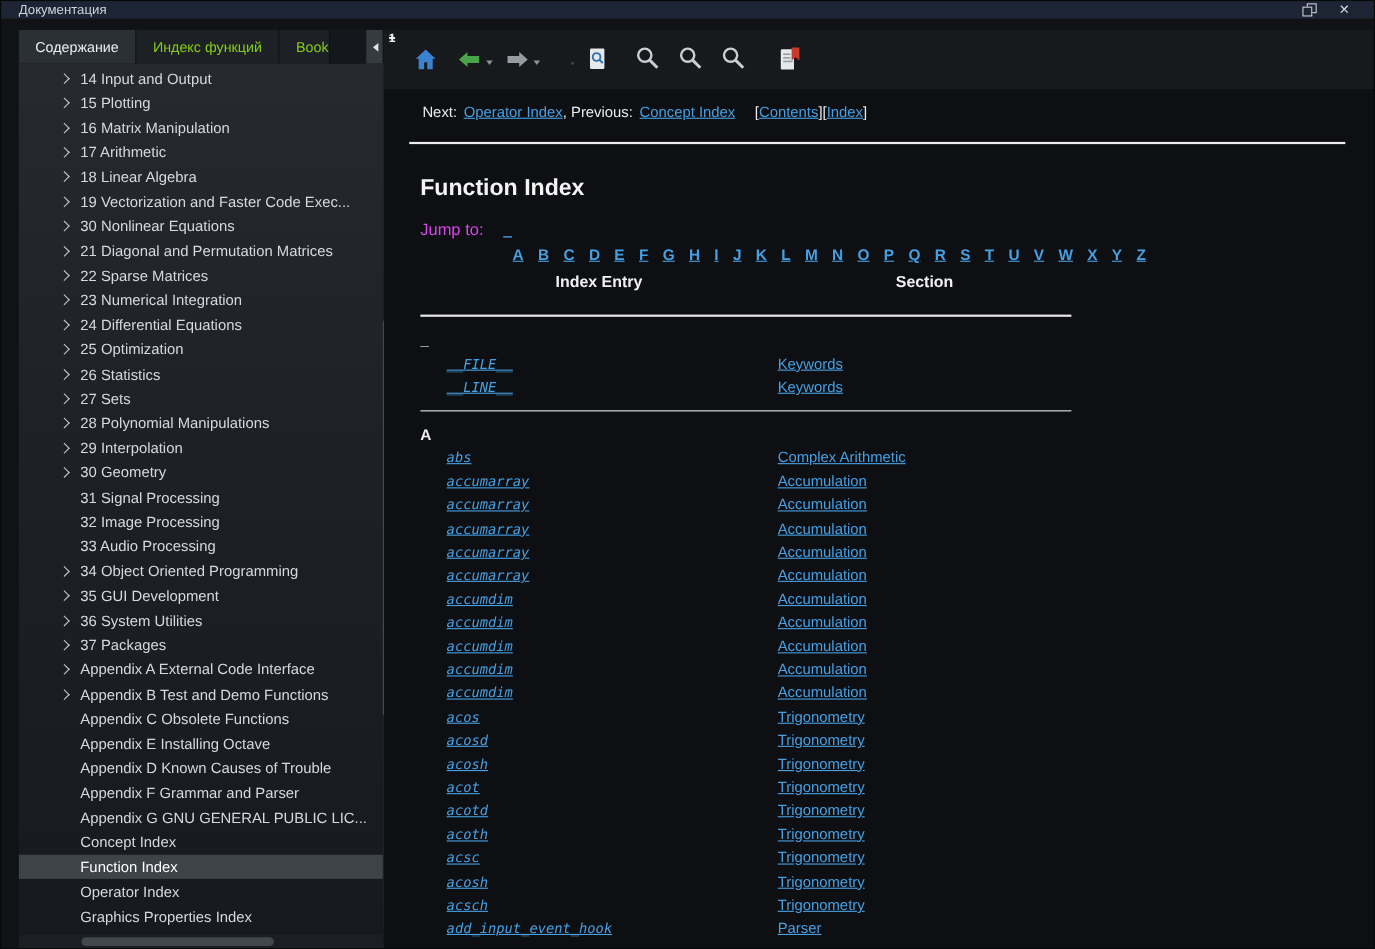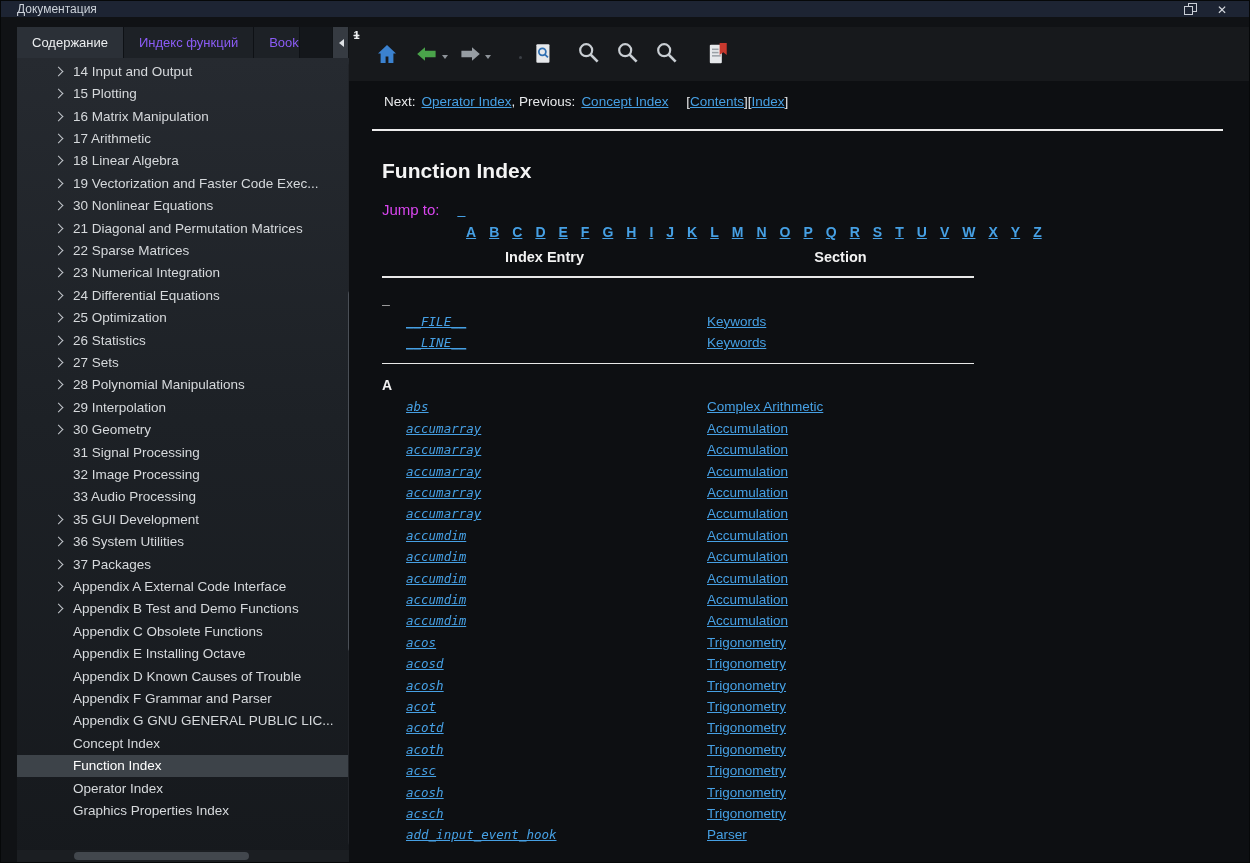--- a/index.html
+++ b/index.html
@@ -14,21 +14,21 @@
   .restore-btn{width:13px;height:12px;position:relative;cursor:default;}
   .restore-ic{position:absolute;inset:0;}
   .restore-ic::before{content:"";position:absolute;right:0;top:0;width:7px;height:7px;border:1px solid #c9ced6;}
   .restore-ic::after{content:"";position:absolute;left:0;bottom:0;width:7px;height:7px;border:1px solid #c9ced6;background:var(--titlebar-navy,#1d2433);}
   .close-btn{width:14px;height:14px;display:flex;align-items:center;justify-content:center;}
   .close-x::before{content:"\2715";font-size:12px;color:#d4d8de;}
 
   
   .leftcol{position:absolute;left:16px;top:26px;width:348px;bottom:0;border-right:1px solid #0b0d10;box-sizing:border-box;}
   .tabbar{position:absolute;left:0;top:0;right:0;height:31px;background:#14171b;display:flex;align-items:stretch;overflow:hidden;}
-  .tab{display:flex;align-items:center;padding:0 15px;font-size:13px;color:#8b5cf6;background:#1d2126;
+  .tab{display:flex;align-items:center;padding:0 15px;font-size:13px;color:#84cc16;background:#1d2126;
        border-right:1px solid #0e1115;white-space:nowrap;}
   .tab.active{background:#2b3037;color:#eceef0;}
   .tab.truncated{max-width:50px;overflow:hidden;padding-right:0;}
   .tabscroll{margin-left:auto;display:flex;flex:none;}
   .scrollbtn{width:15px;display:flex;align-items:center;justify-content:center;background:#363b42;border-left:1px solid #111417;}
   .tri-left{width:0;height:0;border:4px solid transparent;border-right:5px solid #dfe2e6;margin-right:3px;}
   .tri-right{width:0;height:0;border:4px solid transparent;border-left:5px solid #dfe2e6;margin-left:3px;}
 
   .sidebar{position:absolute;left:0;top:31px;right:0;bottom:0;background:linear-gradient(180deg,#262a30 0%,#1d2126 45%,#16191d 100%);overflow:hidden;}
   .tree{position:absolute;left:0;top:2px;right:14px;}
@@ -61,21 +61,21 @@
 
   .page{position:absolute;left:33px;top:106px;right:0;bottom:0;overflow:hidden;}
   .page-title{margin:26px 0 0 0;font-size:21px;font-weight:bold;color:#f4f4f4;}
   .jumprow{margin-top:18px;display:flex;align-items:baseline;font-size:15px;}
   .jump-label{font-weight:normal;color:#d946ef;}
   .jump-underscore{margin-left:18px;font-weight:bold;color:var(--link-blue,#46a0e4);text-decoration:underline;font-size:14px;}
   .lettersrow{margin-top:5px;padding-left:84px;}
   .jump-letter{display:inline-block;margin-right:13px;font-size:14px;font-weight:bold;
                color:var(--link-blue,#46a0e4);text-decoration:underline;}
   .itable{width:592px;margin-top:8px;}
-  .thead{display:grid;grid-template-columns:325px 1fr;padding-bottom:11px;border-bottom:2px solid #e8e8e8;}
+  .thead{display:grid;grid-template-columns:325px 1fr;padding-bottom:21px;border-bottom:2px solid #e8e8e8;}
   .thead div{text-align:center;font-weight:bold;font-size:14.5px;color:#f2f2f2;}
   .group-label{margin-top:13px;margin-bottom:3px;font-weight:bold;font-size:14px;color:#f0f0f0;}
   .trow{display:grid;grid-template-columns:325px 1fr;height:21.4px;align-items:center;}
   .entry-cell{padding-left:24px;overflow:hidden;white-space:nowrap;}
   .entry-link{font-family:"DejaVu Sans Mono",monospace;font-style:italic;font-size:12.5px;
               color:var(--link-blue,#46a0e4);text-decoration:underline;}
   .section-link{font-size:13.5px;color:var(--link-blue,#46a0e4);text-decoration:underline;}
   .group-sep{width:592px;height:1px;background:#e8e8e8;margin:10px 0 0 0;}
   a{cursor:pointer;}
 </style>
@@ -189,20 +189,24 @@
           <div class="tree-item">
             <span class="chev-spacer"></span>
             <span class="tree-label">32 Image Processing</span>
           </div>
           <div class="tree-item">
             <span class="chev-spacer"></span>
             <span class="tree-label">33 Audio Processing</span>
           </div>
           <div class="tree-item">
             <span class="chev"></span>
+            <span class="tree-label">34 Object Oriented Programming</span>
+          </div>
+          <div class="tree-item">
+            <span class="chev"></span>
             <span class="tree-label">35 GUI Development</span>
           </div>
           <div class="tree-item">
             <span class="chev"></span>
             <span class="tree-label">36 System Utilities</span>
           </div>
           <div class="tree-item">
             <span class="chev"></span>
             <span class="tree-label">37 Packages</span>
           </div>

